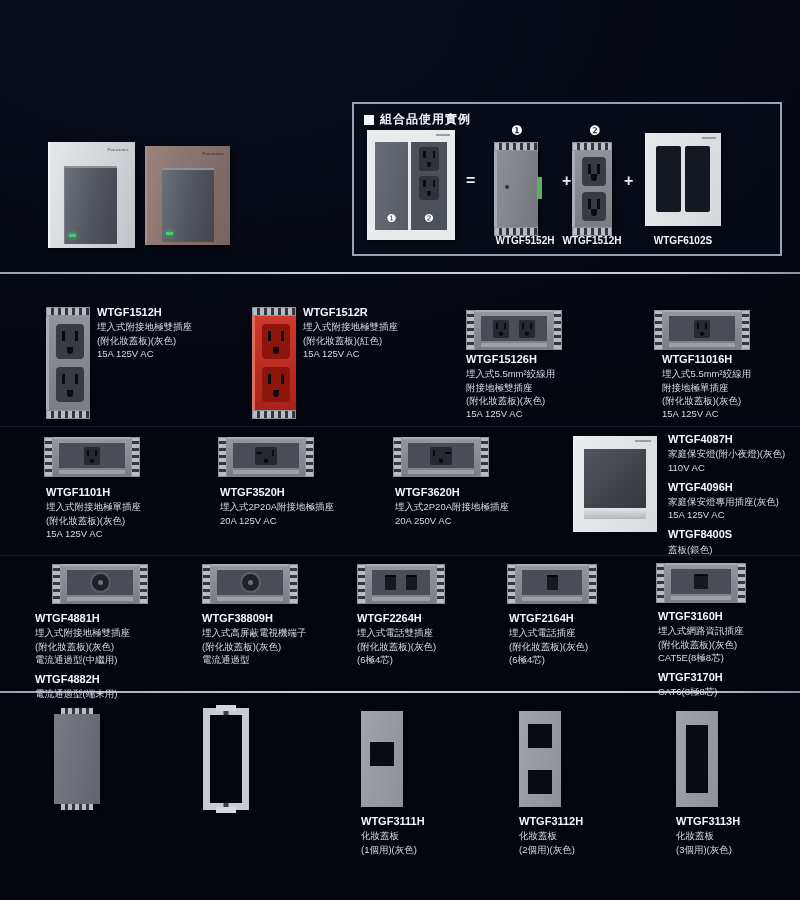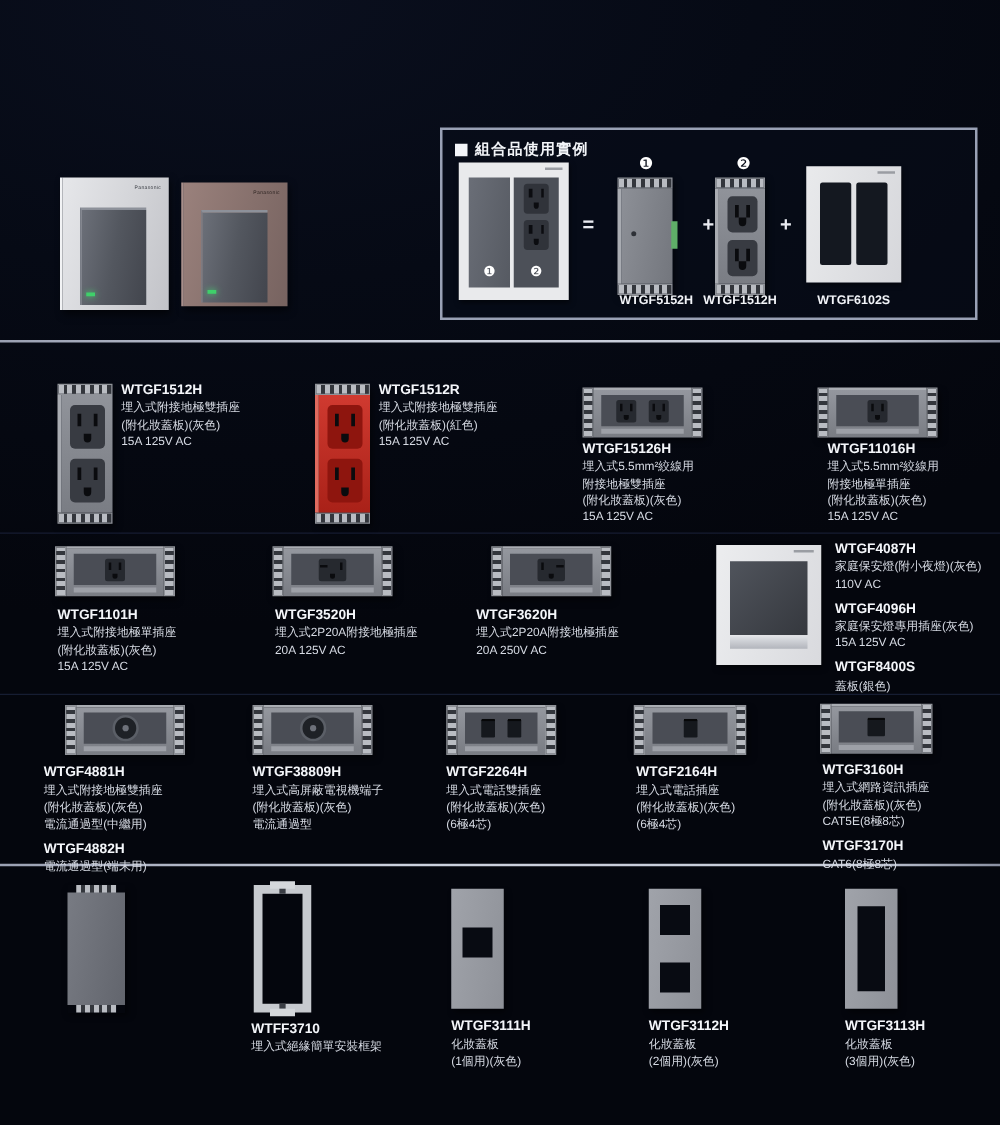--- a/index.html
+++ b/index.html
@@ -354,21 +354,21 @@
         <div class="msock2" style="width:22px;">
             <i class="sl"></i>
             <i class="sr" style="transform:rotate(90deg);"></i>
             <i class="gd"></i>
           </div>
       </div>
       <div class="hb-lip"></div>
     </div>
     <div class="hb-r"></div>
   </div>
-  <div class="plabel" style="left:381px;top:485px;width:160px;">
+  <div class="plabel" style="left:395px;top:485px;width:160px;">
     <div class="model">WTGF3620H</div>
     <div class="desc">埋入式2P20A附接地極插座</div>
     <div class="desc">20A 250V AC</div>
   </div>
 
   <div class="sq-panel" style="left:573px;top:436px;">
     <div class="sq-brand"></div>
     <div class="sq-inner"></div>
     <div class="sq-glow"></div>
   </div>
@@ -480,24 +480,20 @@
   <div class="plate-blank shadowed" style="left:54px;top:708px;">
     <div class="tab t"></div>
       <div class="tab b"></div>
     <div class="pb-face"></div>
   </div>
 
   <div class="frame-3710" style="left:203px;top:708px;">
     <div class="notch t"></div>
       <div class="notch b"></div>
   </div>
-  <div class="plabel" style="left:201px;top:816px;width:150px;">
-    <div class="model">WTFF3710</div>
-    <div class="desc">埋入式絕緣簡單安裝框架</div>
-  </div>
 
   <div class="gplate shadowed" style="left:361px;top:711px;">
     <div class="hole" style="left:9px;top:31px;width:24px;height:24px;"></div>
   </div>
   <div class="plabel" style="left:361px;top:814px;width:120px;">
     <div class="model">WTGF3111H</div>
     <div class="desc">化妝蓋板</div>
     <div class="desc">(1個用)(灰色)</div>
   </div>
 

